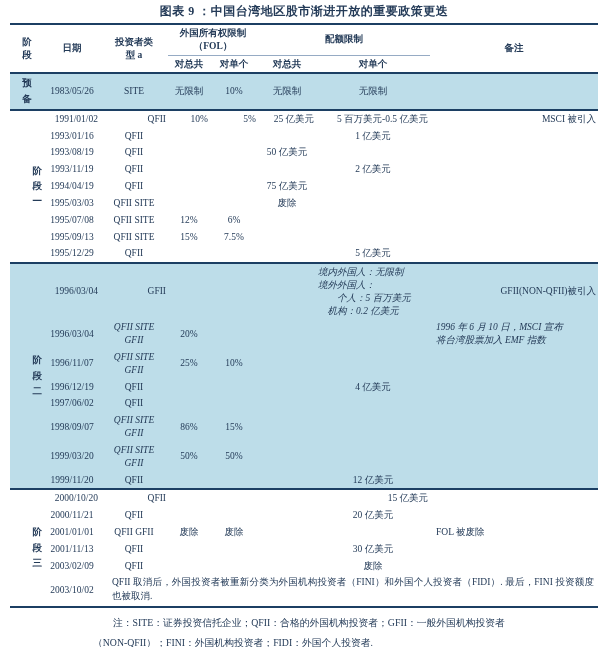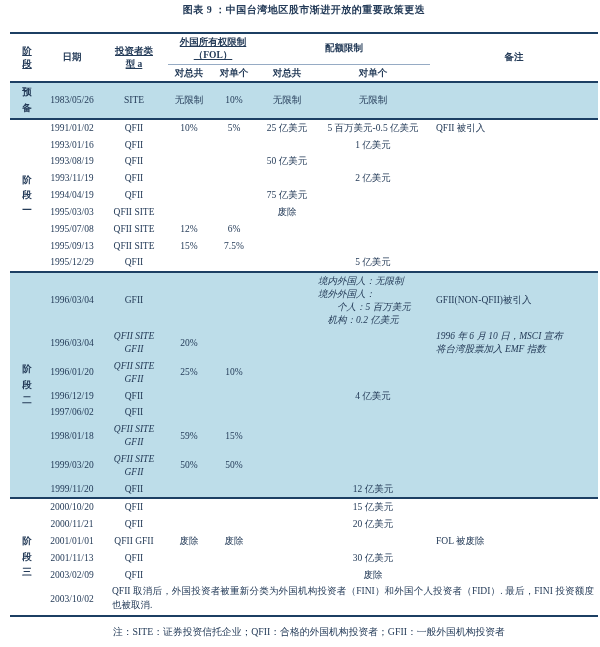--- a/index.html
+++ b/index.html
@@ -1,32 +1,32 @@
 <!DOCTYPE html>
 <html style="--band: #bddde9; --rule: #1c3f63; --subrule: #96abc4; --text: #243b58;"><head>
 <meta charset="utf-8">
 <style>
   html,body{margin:0;padding:0;width:600px;height:647px;background:#fff;overflow:hidden;}
   body{font-family:"Liberation Serif","DejaVu Serif",serif;color:var(--text,#243b58);}
   .page{width:600px;height:647px;}
-  .title{width:588px;margin-left:10px;text-align:center;font-size:10px;font-weight:bold;
-         padding:3px 0 15px 0;letter-spacing:.5px;color:var(--text,#243b58);}
+  .title{width:588px;margin-left:10px;text-align:center;font-size:12px;font-weight:bold;
+         padding:3px 0 3px 0;letter-spacing:.5px;color:var(--text,#243b58);}
   table{width:588px;margin-left:10px;border-collapse:collapse;table-layout:fixed;
         border-top:2px solid var(--rule,#1c3f63);border-bottom:2px solid var(--rule,#1c3f63);
         font-size:9.5px;line-height:1.35;}
   col.c1{width:34px}col.c2{width:56px}col.c3{width:68px}col.c4{width:42px}
   col.c5{width:48px}col.c6{width:58px}col.c7{width:114px}col.c8{width:168px}
   th,td{padding:2px 2px;text-align:center;vertical-align:middle;font-weight:normal;}
   thead th{font-weight:bold;}
   thead tr:first-child th.grp{border-bottom:1px solid var(--subrule,#96abc4);}
   thead tr:first-child th[rowspan]{border-bottom:2px solid var(--rule,#1c3f63);}
   thead tr:last-child th{border-bottom:2px solid var(--rule,#1c3f63);text-align:center;}
-  .pre{white-space:pre-line;text-decoration:underline;}
+  .pre{white-space:pre-line;}
   tr.band>td{background:var(--band,#bddde9);}
-  tr.gtop>td{border-top:2px solid var(--rule,#1c3f63);}
+  tr.gtop>td{border-top:2px solid var(--rule,#1c3f63);text-align:right;}
   td.stage{font-weight:bold;line-height:1.6;white-space:pre-line;}
   td.investor{white-space:pre-line;}
   td.ml{white-space:pre-line;font-style:italic;}
   td.quota-single.ml{text-align:left;padding-left:2px;}
   td.remark{text-align:left;padding-left:6px;white-space:pre-line;}
   td.spannote{text-align:justify;padding:2px 4px 2px 12px;white-space:normal;line-height:1.45;}
   .footer{margin:5px 0 0 93px;width:503px;font-size:9.8px;line-height:2.05;}
   .footer p{margin:0;}
   .note{white-space:pre-line;text-indent:20px;text-align:left;}
 </style>
@@ -81,21 +81,21 @@
         <tr class="gtop">
           <td class="stage" rowspan="9">阶
 段
 一</td>
           <td class="date">1991/01/02</td>
           <td class="investor">QFII</td>
           <td class="fol-total">10%</td>
           <td class="fol-single">5%</td>
           <td class="quota-total">25 亿美元</td>
           <td class="quota-single">5 百万美元-0.5 亿美元</td>
-          <td class="remark">QFII 被引入</td>
+          <td class="remark">MSCI 被引入</td>
         </tr>
         <tr>
           <td class="date">1993/01/16</td>
           <td class="investor">QFII</td>
           <td class="fol-total"></td>
           <td class="fol-single"></td>
           <td class="quota-total"></td>
           <td class="quota-single">1 亿美元</td>
           <td class="remark"></td>
         </tr>
@@ -182,21 +182,21 @@
           <td class="investor ml">QFII SITE
 GFII</td>
           <td class="fol-total">20%</td>
           <td class="fol-single"></td>
           <td class="quota-total"></td>
           <td class="quota-single"></td>
           <td class="remark ml">1996 年 6 月 10 日，MSCI 宣布
 将台湾股票加入 EMF 指数</td>
         </tr>
         <tr class="band">
-          <td class="date">1996/01/20</td>
+          <td class="date">1996/11/07</td>
           <td class="investor ml">QFII SITE
 GFII</td>
           <td class="fol-total">25%</td>
           <td class="fol-single">10%</td>
           <td class="quota-total"></td>
           <td class="quota-single"></td>
           <td class="remark"></td>
         </tr>
         <tr class="band">
           <td class="date">1996/12/19</td>
@@ -210,24 +210,24 @@
         <tr class="band">
           <td class="date">1997/06/02</td>
           <td class="investor">QFII</td>
           <td class="fol-total"></td>
           <td class="fol-single"></td>
           <td class="quota-total"></td>
           <td class="quota-single"></td>
           <td class="remark"></td>
         </tr>
         <tr class="band">
-          <td class="date">1998/01/18</td>
+          <td class="date">1998/09/07</td>
           <td class="investor ml">QFII SITE
 GFII</td>
-          <td class="fol-total">59%</td>
+          <td class="fol-total">86%</td>
           <td class="fol-single">15%</td>
           <td class="quota-total"></td>
           <td class="quota-single"></td>
           <td class="remark"></td>
         </tr>
         <tr class="band">
           <td class="date">1999/03/20</td>
           <td class="investor ml">QFII SITE
 GFII</td>
           <td class="fol-total">50%</td>

